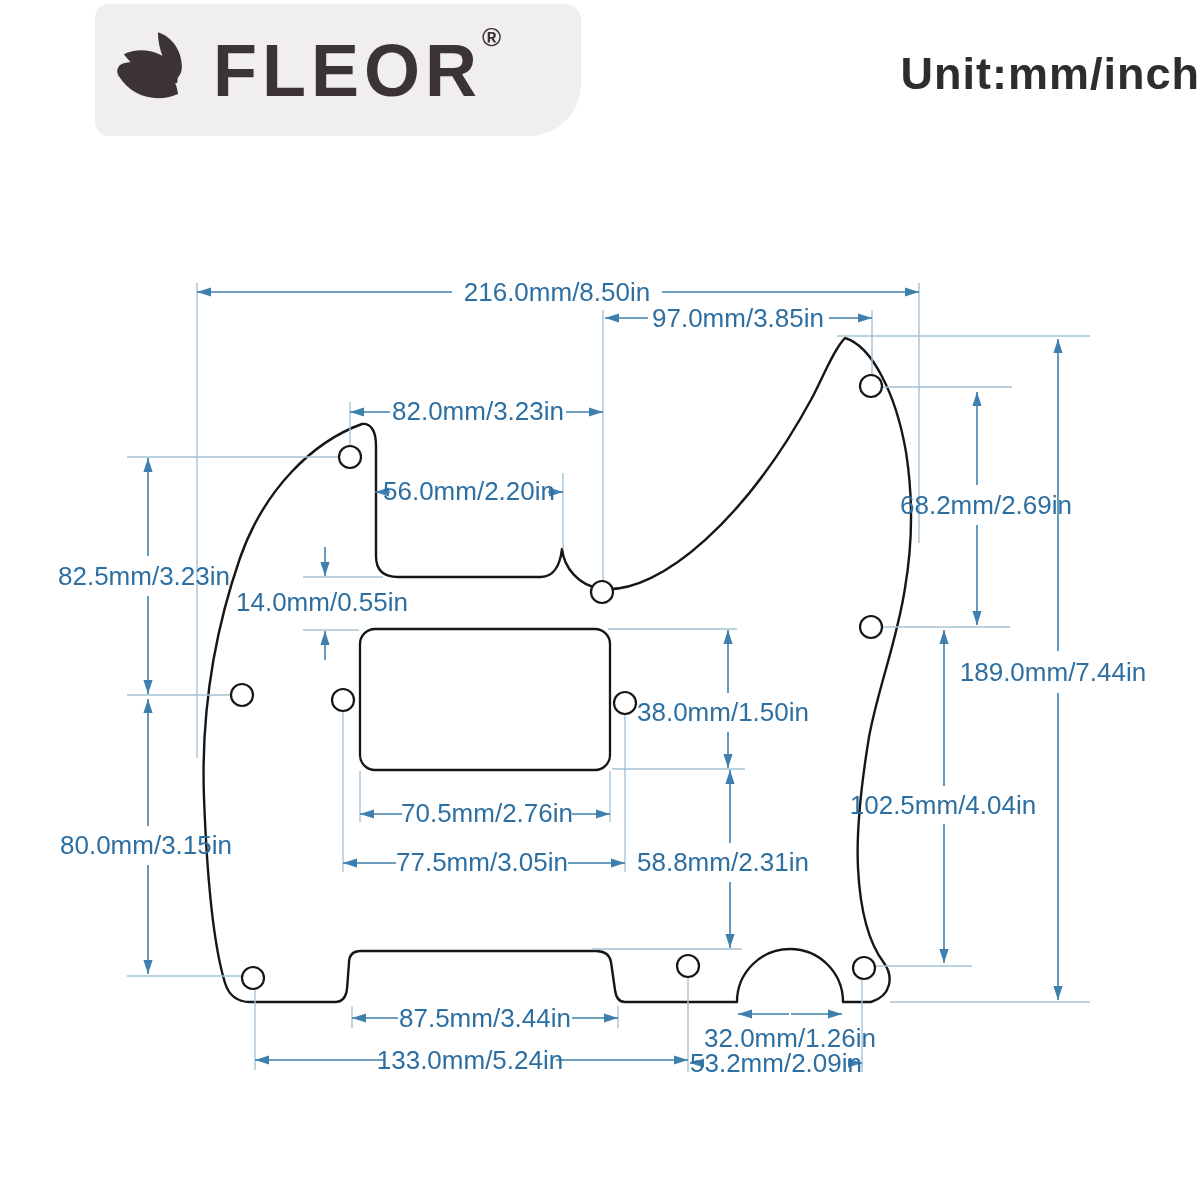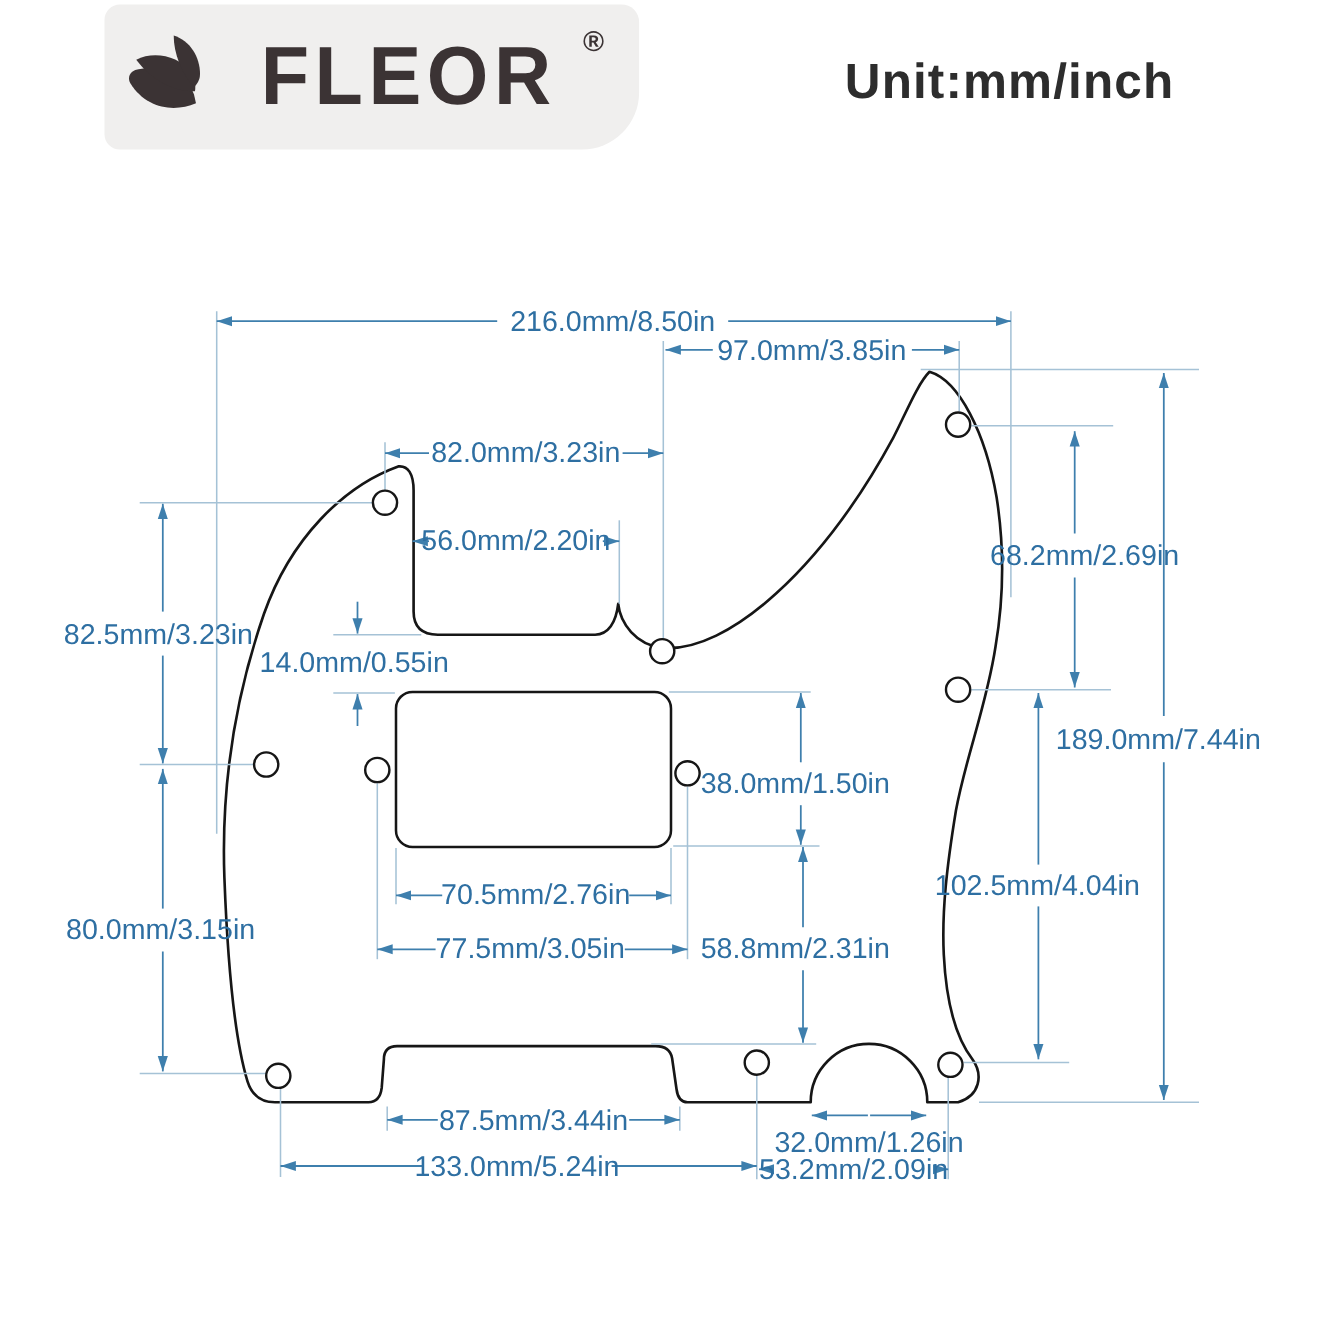--- a/index.html
+++ b/index.html
@@ -1,24 +1,24 @@
 <!DOCTYPE html>
 <html><head>
 <meta charset="utf-8">
 <style>
   html,body{margin:0;padding:0;background:#fff;}
   .canvas{position:relative;width:1200px;height:1200px;background:#ffffff;overflow:hidden;
           font-family:"Liberation Sans",sans-serif;}
   .logo-panel{position:absolute;left:95px;top:4px;width:486px;height:132px;background:#f0efee;
-              border-radius:14px 16px 52px 14px;display:flex;align-items:center;gap:24px;}
+              border-radius:14px 16px 52px 14px;display:flex;align-items:center;}
   .leaf-wrap{margin-left:16px;width:92px;height:92px;}
   .brand{font-weight:900;font-size:72px;letter-spacing:5px;color:#3b3334;margin-left:10px;
          line-height:1;transform:scaleY(1.04);}
   .reg-mark{font-size:26px;font-weight:700;color:#3b3334;align-self:flex-start;margin-top:18px;}
-  .unit-label{position:absolute;left:768px;top:48px;width:432px;text-align:left;
+  .unit-label{position:absolute;left:768px;top:48px;width:432px;text-align:right;
               font-weight:800;font-size:45px;color:#2d2d2d;letter-spacing:1px;}
   svg.diagram{position:absolute;left:0;top:0;}
   .dim-text{fill:#2e6fa2;font-size:26px;font-family:"Liberation Sans",sans-serif;}
   .outline{fill:#ffffff;stroke:#161616;stroke-width:2.4;stroke-linejoin:round;}
   .hole{fill:#ffffff;stroke:#161616;stroke-width:2.2;}
   .hb{fill:#ffffff;stroke:#161616;stroke-width:2.3;}
   .ext{stroke:#a5c2d6;stroke-width:1.4;fill:none;}
   .dim{stroke:#3e7fad;stroke-width:1.6;fill:none;}
 </style>
 </head>

